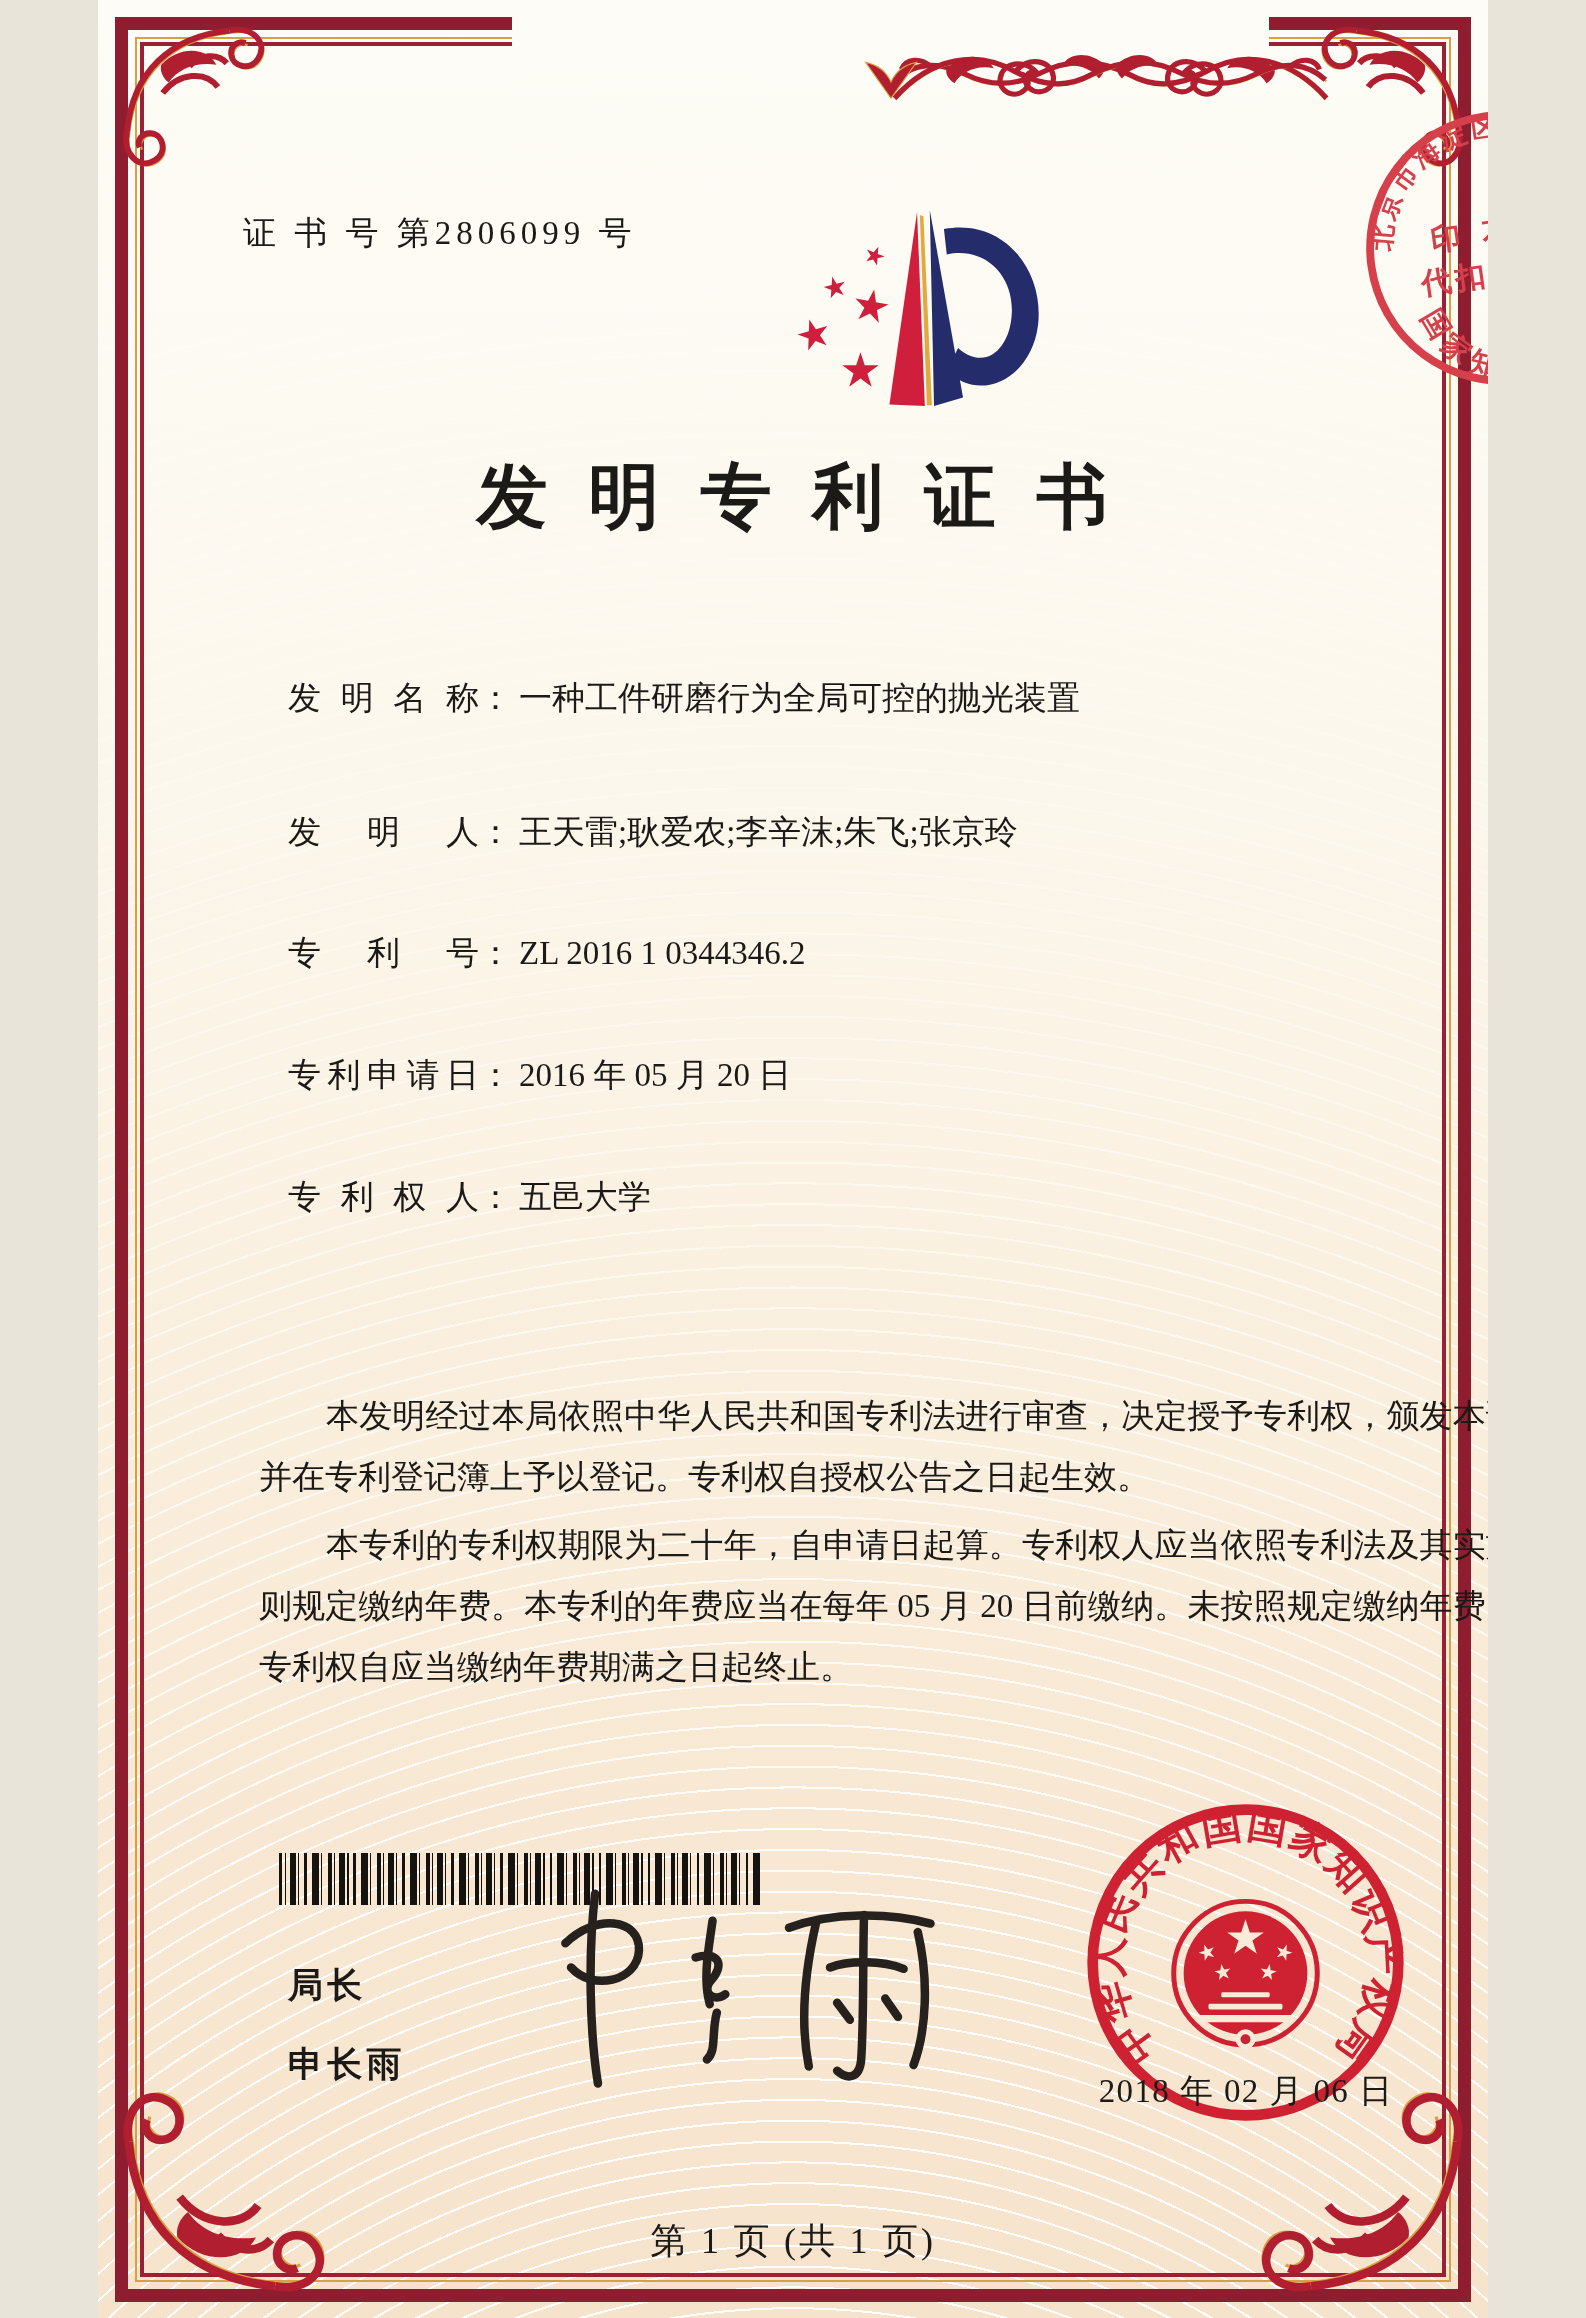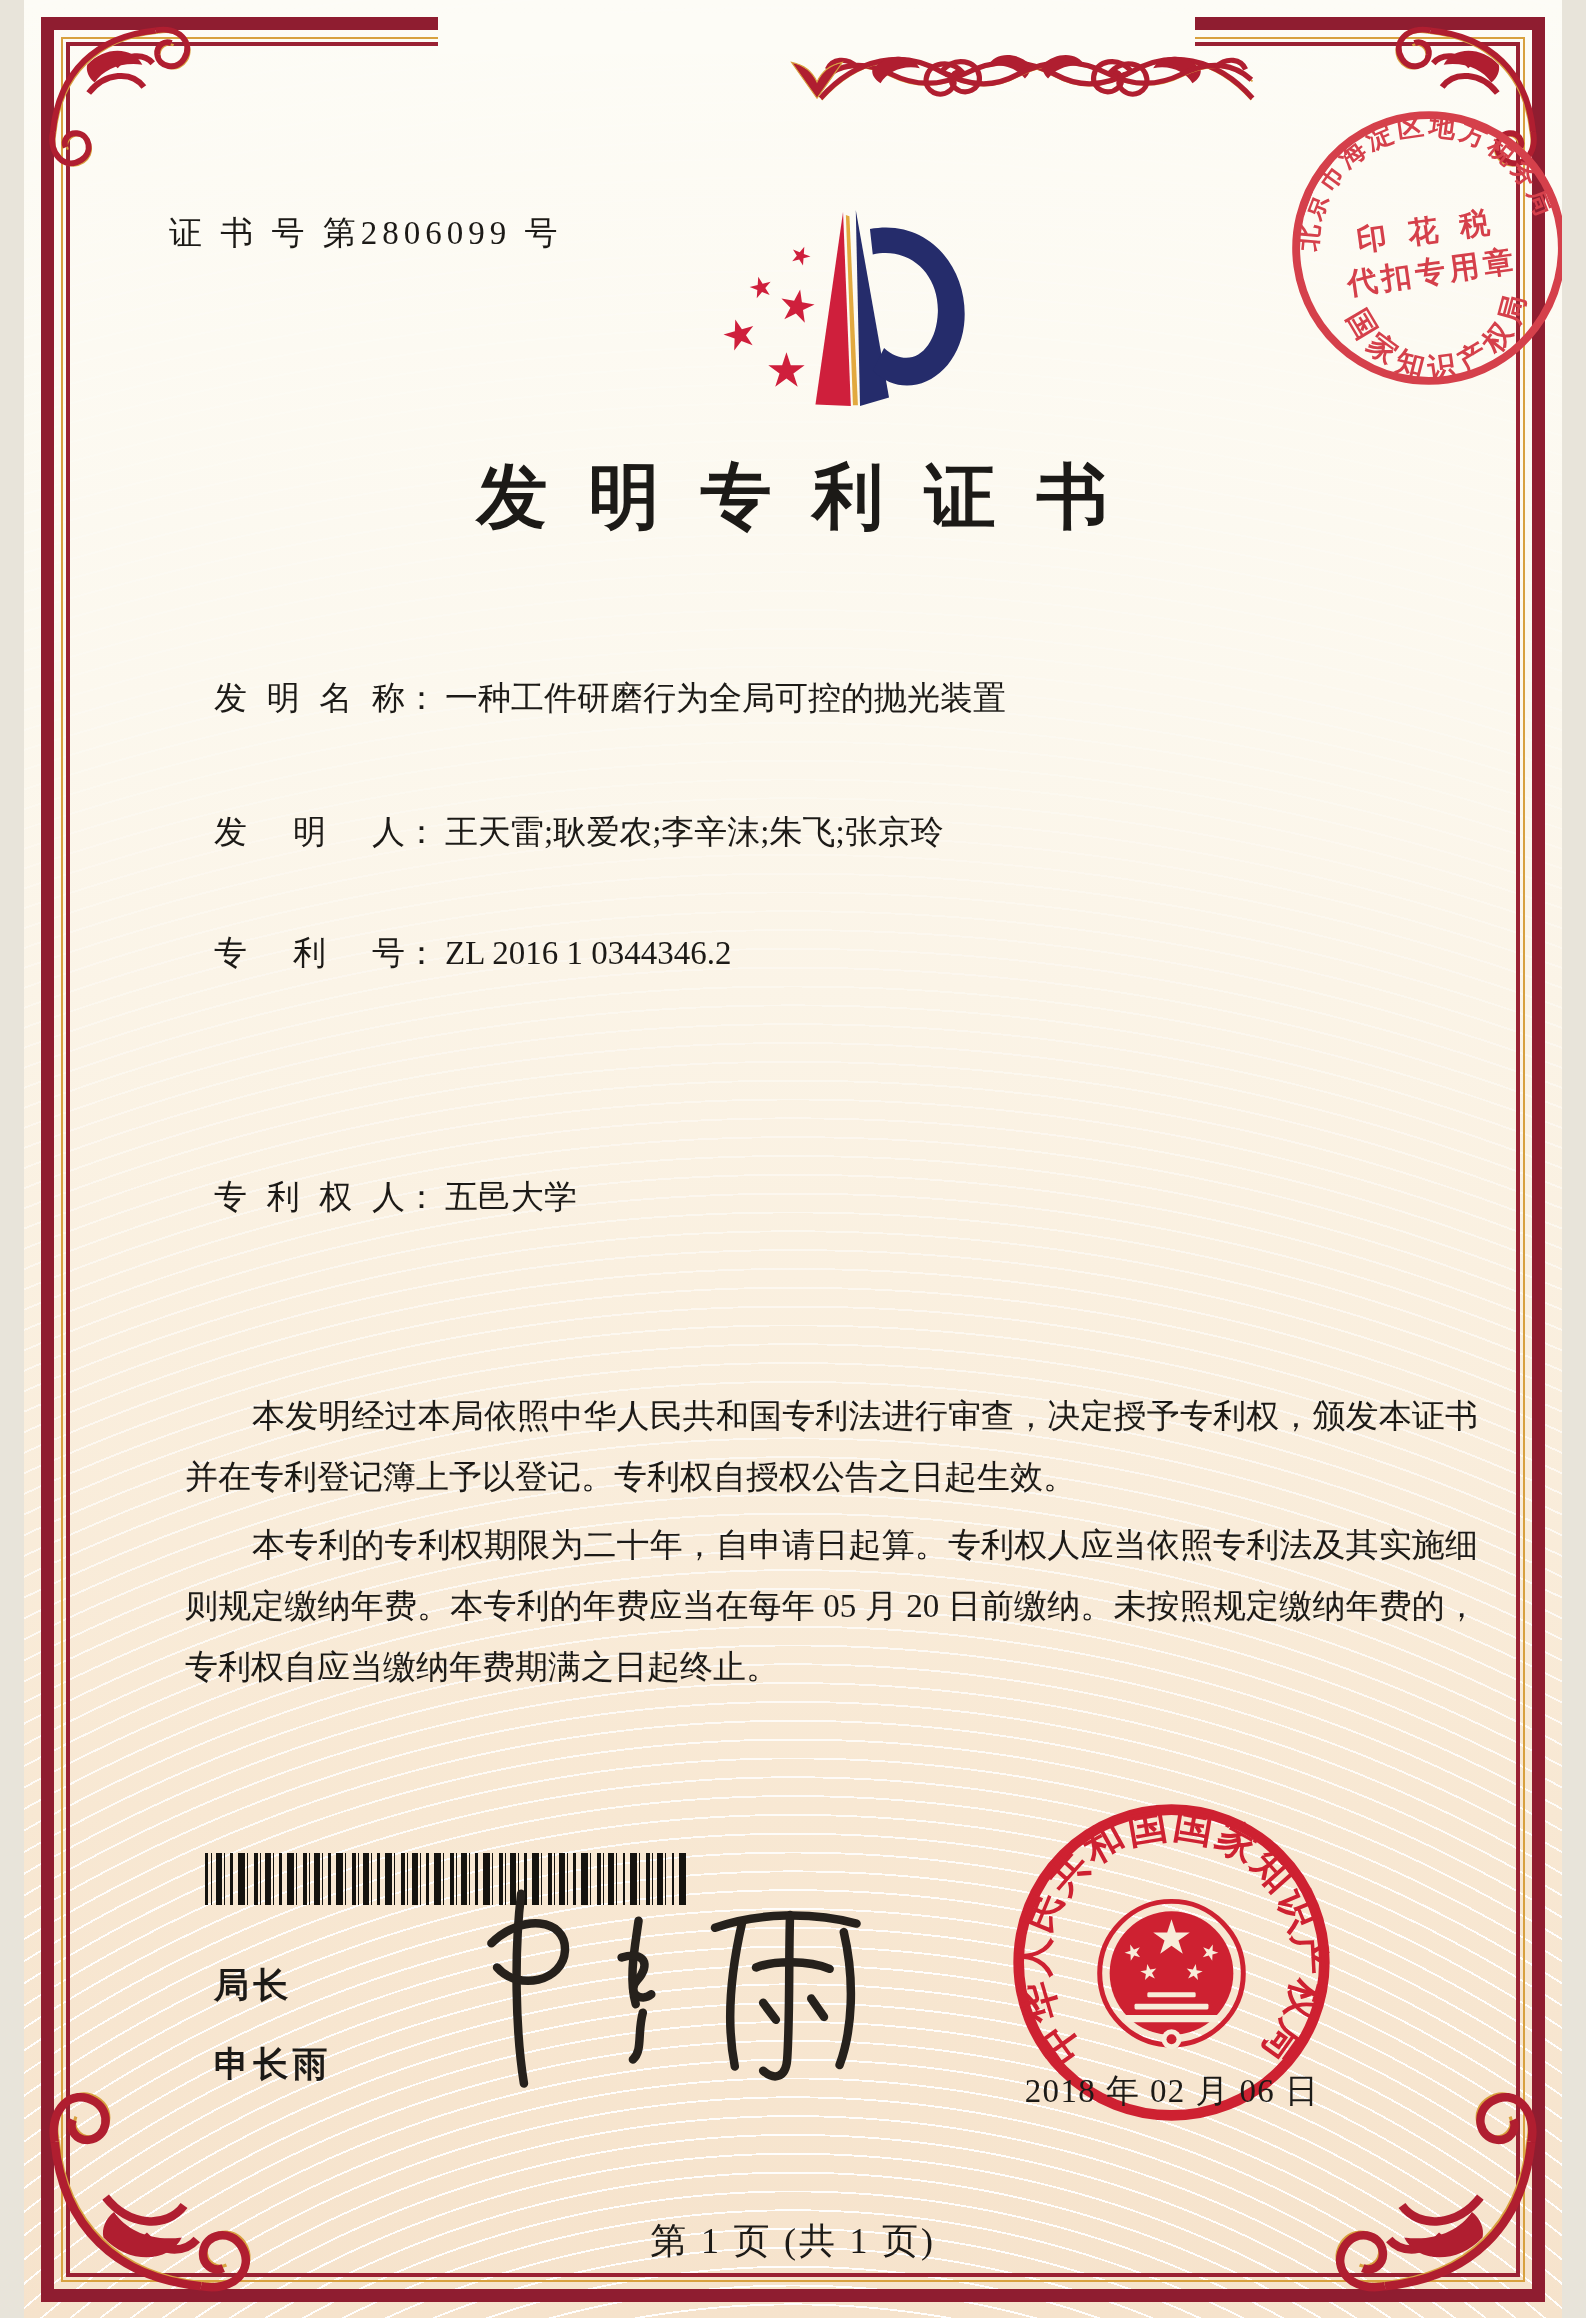--- a/index.html
+++ b/index.html
@@ -1,17 +1,17 @@
 <!DOCTYPE html>
 <html style="font-size:11.3px"><head>
 <meta charset="utf-8">
 <style>
   html,body{margin:0;padding:0;background:#e8e4da;}
   .page{
-    position:relative;width:1538px;height:2319px;margin:0 auto;overflow:hidden;
+    position:relative;width:1390px;height:2319px;margin:0 auto;overflow:hidden;
     background:linear-gradient(180deg,#fdfcf6 0%,#fcf8ee 30%,#faf0e0 55%,#f8e8d3 78%,#f6e3cc 100%);
     font-family:"Liberation Serif", serif;color:#1c1a17;
   }
   .waves{position:absolute;inset:0;pointer-events:none;
     background:repeating-radial-gradient(140% 95% at 50% 140%, rgba(255,255,255,.95) 0 1.8px, rgba(247,226,200,.0) 1.8px 18.4px);
     -webkit-mask-image:linear-gradient(180deg,rgba(0,0,0,.12) 0%,rgba(0,0,0,.25) 35%,rgba(0,0,0,.6) 60%,#000 85%);
     mask-image:linear-gradient(180deg,rgba(0,0,0,.12) 0%,rgba(0,0,0,.25) 35%,rgba(0,0,0,.6) 60%,#000 85%);
   }
   
   .frame-outer{position:absolute;inset:17px;border:13.4px solid #8f1d30;}
@@ -159,20 +159,23 @@
   <div class="title">发明专利证书</div>
 
   <div class="field" style="top:810px">
     <span class="flabel">发明人</span><span class="fcolon">：</span><span class="fvalue">王天雷;耿爱农;李辛沫;朱飞;张京玲</span>
   </div>
   <div class="field" style="top:676px">
     <span class="flabel">发明名称</span><span class="fcolon">：</span><span class="fvalue">一种工件研磨行为全局可控的抛光装置</span>
   </div>
   <div class="field" style="top:931px">
     <span class="flabel">专利号</span><span class="fcolon">：</span><span class="fvalue">ZL 2016 1 0344346.2</span>
+  </div>
+  <div class="field" style="top:1053px">
+    <span class="flabel">专利申请日</span><span class="fcolon">：</span><span class="fvalue">2016 年 05 月 20 日</span>
   </div>
   <div class="field" style="top:1175px">
     <span class="flabel">专利权人</span><span class="fcolon">：</span><span class="fvalue">五邑大学</span>
   </div>
 
   <div class="body-text">
     <p>本发明经过本局依照中华人民共和国专利法进行审查，决定授予专利权，颁发本证书并在专利登记簿上予以登记。专利权自授权公告之日起生效。</p>
     <p>本专利的专利权期限为二十年，自申请日起算。专利权人应当依照专利法及其实施细则规定缴纳年费。本专利的年费应当在每年 05 月 20 日前缴纳。未按照规定缴纳年费的，专利权自应当缴纳年费期满之日起终止。</p>
   </div>
 

